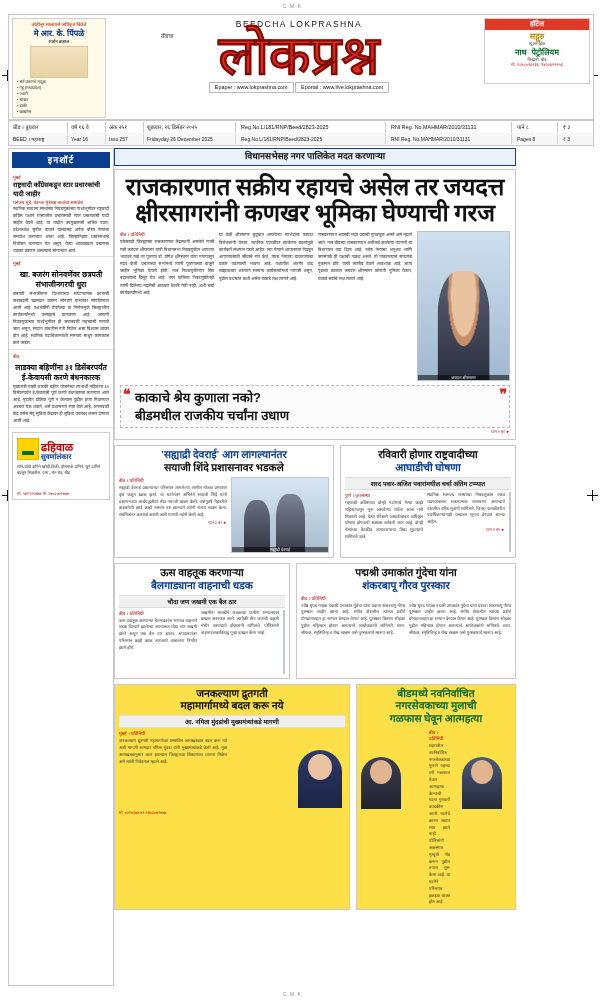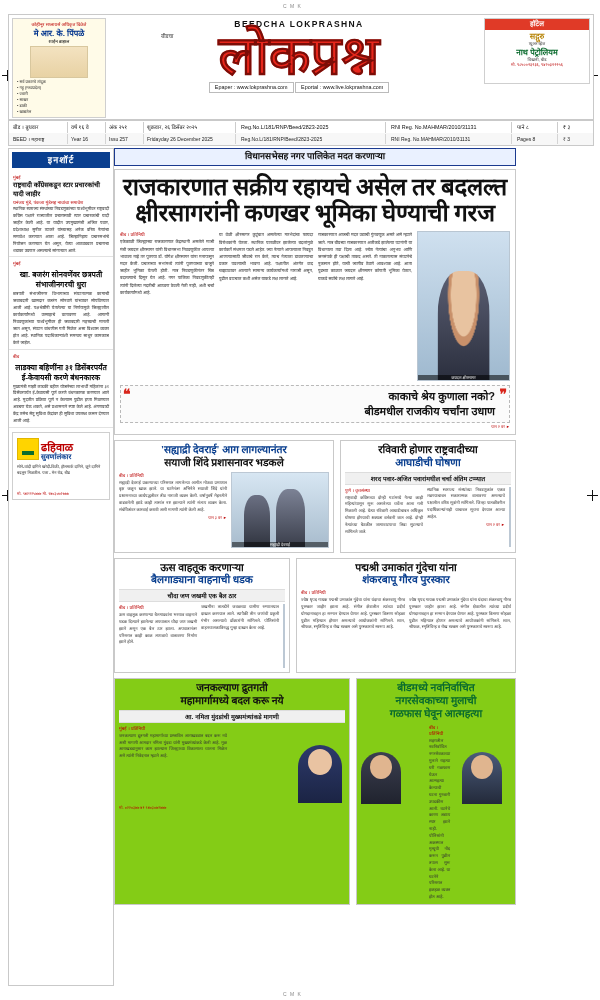--- a/index.html
+++ b/index.html
@@ -15,25 +15,25 @@
   .masthead{position:absolute;left:8px;top:14px;width:584px;height:104px;border:1px solid #c9c9c9;background:#fff;}
   .ad-left{position:absolute;left:3px;top:3px;width:92px;height:98px;border:1px solid #cfcfcf;background:#fffbe8;overflow:hidden;}
   .ad-left .l1{font-size:4.6px;color:#b00;text-align:center;margin-top:2px;}
   .ad-left .l2{font-size:8px;font-weight:bold;color:#00338d;text-align:center;}
   .ad-left .l3{font-size:4.6px;color:#000;text-align:center;}
   .ad-left .imgbox{margin:2px auto 0;width:56px;height:30px;background:linear-gradient(#f3e2c0,#e8d2a4);border:1px solid #d8c79e;}
   .ad-left .bullets{font-size:4px;color:#222;padding:1px 4px;line-height:1.5;}
   .ad-right{position:absolute;right:3px;top:3px;width:104px;height:64px;border:1px solid #cfcfcf;background:#fff;overflow:hidden;}
   .ad-right .hdr{background:#e03a27;color:#fff;font-size:7px;font-weight:bold;text-align:center;line-height:1.25;padding:1px 0;}
   .ad-right .sub{font-size:8px;font-weight:bold;color:#b8860b;text-align:center;}
-  .ad-right .nath{font-size:8px;font-weight:bold;color:#0b6b2e;text-align:center;}
+  .ad-right .nath{font-size:8px;font-weight:bold;color:#0b6b2e;text-align:center;font-family:Liberation Mono, monospace;}
   .ad-right .sm{font-size:4.2px;color:#333;text-align:center;}
   .ad-right .sm2{font-size:4.2px;color:#b00;text-align:center;}
   .logo-wrap{position:absolute;left:100px;top:4px;width:380px;text-align:center;}
-  .logo-eng{font-size:8.5px;letter-spacing:1.4px;font-weight:bold;color:#111;}
+  .logo-eng{font-size:8.5px;letter-spacing:1.4px;font-weight:normal;color:#111;}
   .logo-mar{font-size:5.5px;color:#333;position:absolute;left:52px;top:13px;}
   .logo-main{font-family:"Liberation Serif",serif;font-size:54px;line-height:50px;font-weight:bold;color:#e8271c;-webkit-text-stroke:0.6px #7c0d07;margin-top:2px;}
   .logo-lines{margin-top:1px;font-size:5.4px;color:#111;line-height:1.7;}
   .logo-lines span{display:inline-block;border:1px solid #bbb;padding:0 5px;}
 
   
   .infobar{position:absolute;left:8px;top:120px;width:584px;height:13px;border:1px solid #c9c9c9;background:#fff;font-size:5.4px;color:#111;}
   .infobar .cell{position:absolute;top:0;height:13px;line-height:13px;padding:0 4px;white-space:nowrap;}
   .infobar .sep{position:absolute;top:1px;width:1px;height:11px;background:#ccc;}
   .infobar2{position:absolute;left:8px;top:133px;width:584px;height:12px;border:1px solid #c9c9c9;border-top:none;background:#f7f7f7;font-size:5px;color:#222;}
@@ -62,41 +62,41 @@
   .kicker .k1{font-size:9px;font-weight:bold;color:#111;text-align:center;line-height:1.28;}
 
   .lead{position:relative;border:1px solid #c9c9c9;background:#fff;padding:4px 5px 5px;}
   .lead-h1{font-family:"Liberation Serif",serif;font-size:24px;line-height:1.1;font-weight:bold;color:#111;text-align:center;letter-spacing:-0.2px;}
   .lead-cols{display:flex;gap:5px;margin-top:5px;}
   .lead-cols .c{font-size:4.3px;line-height:1.68;color:#333;text-align:justify;}
   .photo{background:linear-gradient(#cfe0ef,#9fb9cf);border:1px solid #b9c6d2;position:relative;overflow:hidden;}
   .photo .head{position:absolute;left:50%;transform:translateX(-50%);bottom:0;width:58%;height:74%;background:radial-gradient(ellipse at 50% 22%, #e8c3a0 0 34%, #c8906a 35% 42%, transparent 43%), linear-gradient(#5b5f73,#2b2f3e);border-radius:40% 40% 0 0;}
   .photo .cap{position:absolute;left:0;right:0;bottom:0;background:rgba(0,0,0,.55);color:#fff;font-size:4px;text-align:center;}
   .quote{margin-top:4px;border:1px dashed #b9b9b9;background:#fbfbfb;padding:3px 14px;position:relative;}
-  .quote .qt{font-size:11px;font-weight:bold;color:#111;text-align:right;line-height:1.35;}
+  .quote .qt{font-size:13px;font-weight:bold;color:#111;text-align:left;line-height:1.35;}
   .quote .qm{position:absolute;font-size:14px;color:#d8261c;font-weight:bold;top:0;}
   .quote .qm.l{left:2px;}
   .quote .qm.r{right:2px;}
   .contd{font-size:4px;color:#b00;text-align:right;margin-top:1px;}
 
   .row{display:flex;gap:6px;margin-top:5px;}
   .box{border:1px solid #c9c9c9;background:#fff;padding:3px 4px 4px;position:relative;}
   .b-h{font-size:10.5px;font-weight:bold;line-height:1.22;color:#111;text-align:center;font-family:"Liberation Serif",serif;}
   .b-sub{font-size:6.4px;font-weight:bold;color:#111;text-align:center;background:#f0f0f0;border-top:1px solid #ddd;border-bottom:1px solid #ddd;margin-top:2px;padding:1px 0;}
   .b-body{font-size:4.2px;line-height:1.62;color:#333;text-align:justify;margin-top:2px;}
   .two{display:flex;gap:4px;margin-top:2px;}
   .smallphoto{background:linear-gradient(#d7e6f2,#a8bccd);border:1px solid #bcc8d4;position:relative;overflow:hidden;}
   .smallphoto .p1{position:absolute;left:12%;bottom:0;width:28%;height:70%;background:linear-gradient(#6b7083,#30343f);border-radius:40% 40% 0 0;}
   .smallphoto .p2{position:absolute;left:46%;bottom:0;width:30%;height:78%;background:linear-gradient(#7c8295,#3a3e4b);border-radius:40% 40% 0 0;}
   .smallphoto .field{position:absolute;inset:0;background:linear-gradient(#cfe3b6,#96b872);}
   .smallphoto .cart{position:absolute;left:18%;bottom:16%;width:60%;height:34%;background:#8a6b3f;border:1px solid #6d5431;}
   .bl{color:#0a3f8f;}
   .grn{color:#0a6b2e;margin-top:20px;}
   .bottomrow{display:flex;gap:6px;margin-top:5px;}
-  .wbox{border:1px solid #c9c9c9;background:#84cc16;padding:3px 4px;}
+  .wbox{border:1px solid #c9c9c9;background:#fde047;padding:3px 4px;}
   .lady{position:absolute;right:3px;bottom:0;width:44px;height:58px;background:linear-gradient(#2d3a6b,#1b2444);border-radius:22px 22px 0 0;}
   .lady:before{content:"";position:absolute;left:50%;transform:translateX(-50%);top:4px;width:24px;height:26px;background:#e9c3a2;border-radius:50%;}
   .man{position:absolute;left:3px;bottom:0;width:40px;height:52px;background:linear-gradient(#3b3f50,#20232e);border-radius:20px 20px 0 0;}
   .man:before{content:"";position:absolute;left:50%;transform:translateX(-50%);top:3px;width:22px;height:24px;background:#e0b58f;border-radius:50%;}
 </style>
 </head>
 <body>
 
 <div class="page">
 
@@ -209,21 +209,21 @@
   </div>
 
   <div class="mid">
 
     <div class="kicker">
       <div class="k1">विधानसभेसह नगर पालिकेत मदत करणाऱ्या</div>
     </div>
 
     <div class="lead">
       <div class="lead-h1">
-        <span>राजकारणात सक्रीय रहायचे असेल तर बदलल्त</span>
+        <span>राजकारणात सक्रीय रहायचे असेल तर जयदत्त</span>
       </div>
       <div class="lead-h1 red">
         <span>क्षीरसागरांनी कणखर भूमिका घेण्याची गरज</span>
       </div>
 
       <div class="lead-cols">
         <div style="width:94px">
           <div class="ls-kick">बीड । प्रतिनिधी</div>
           <div class="c">एकेकाळी जिल्ह्याच्या राजकारणात केंद्रस्थानी असलेले माजी मंत्री जयदत्त क्षीरसागर यांनी विधानसभा निवडणुकीत आपल्या भावाला नव्हे तर पुतण्या डॉ. योगेश क्षीरसागर यांना मनापासून मदत केली. प्रचाराच्या सभांमध्ये त्यांनी पुतण्याच्या बाजूने जाहीर भूमिका घेतली होती. मात्र निवडणुकीनंतर चित्र बदलल्याचे दिसून येत आहे. नगर पालिका निवडणुकीतही त्यांनी दिलेल्या मदतीची आठवण ठेवली गेली नाही, अशी चर्चा कार्यकर्त्यांमध्ये आहे.</div>
         </div>

